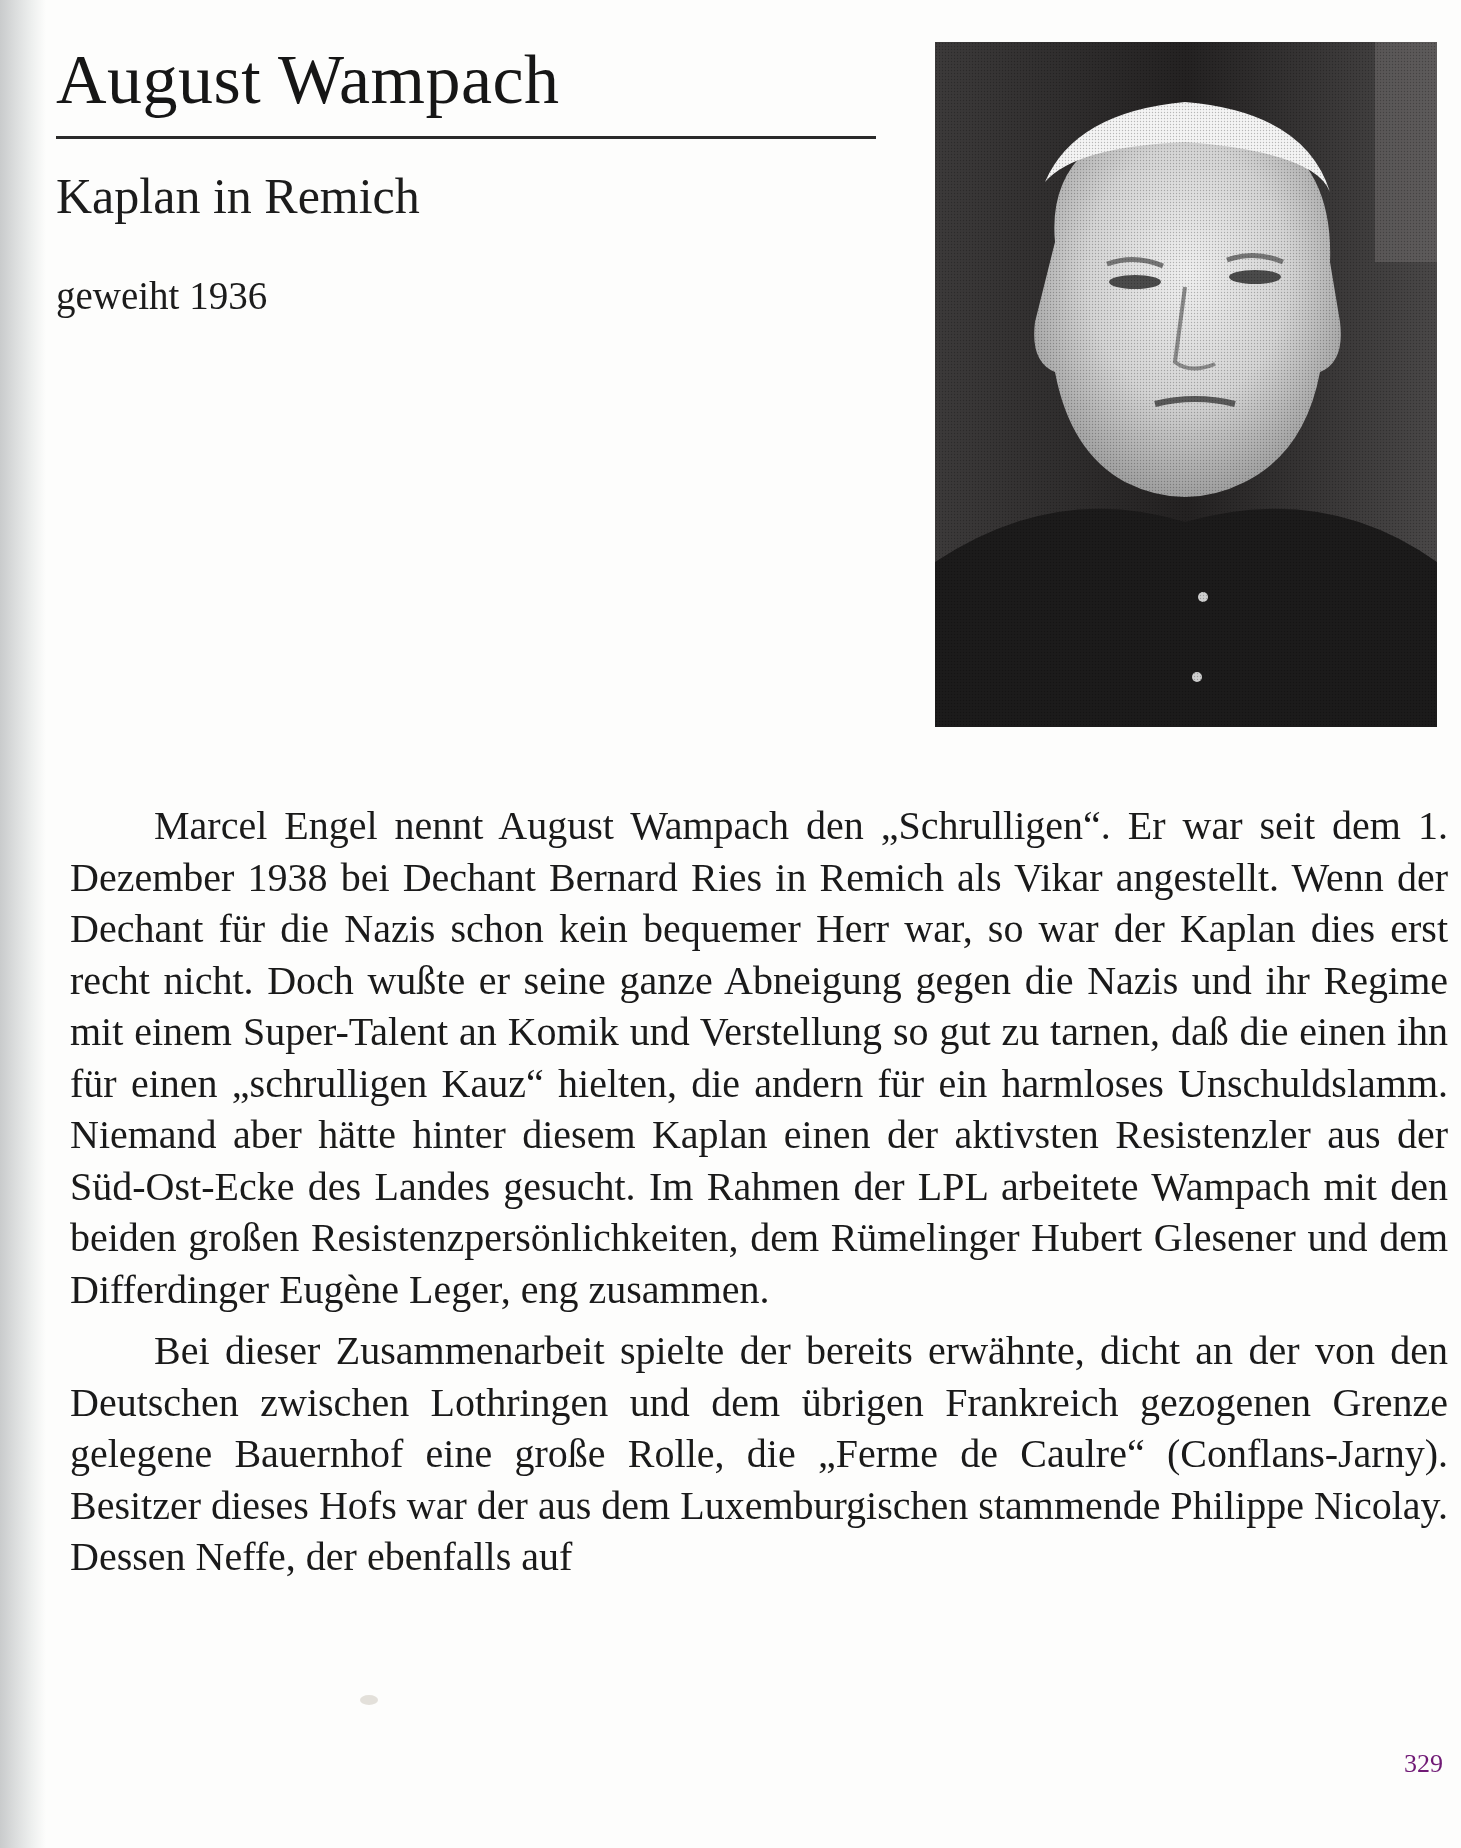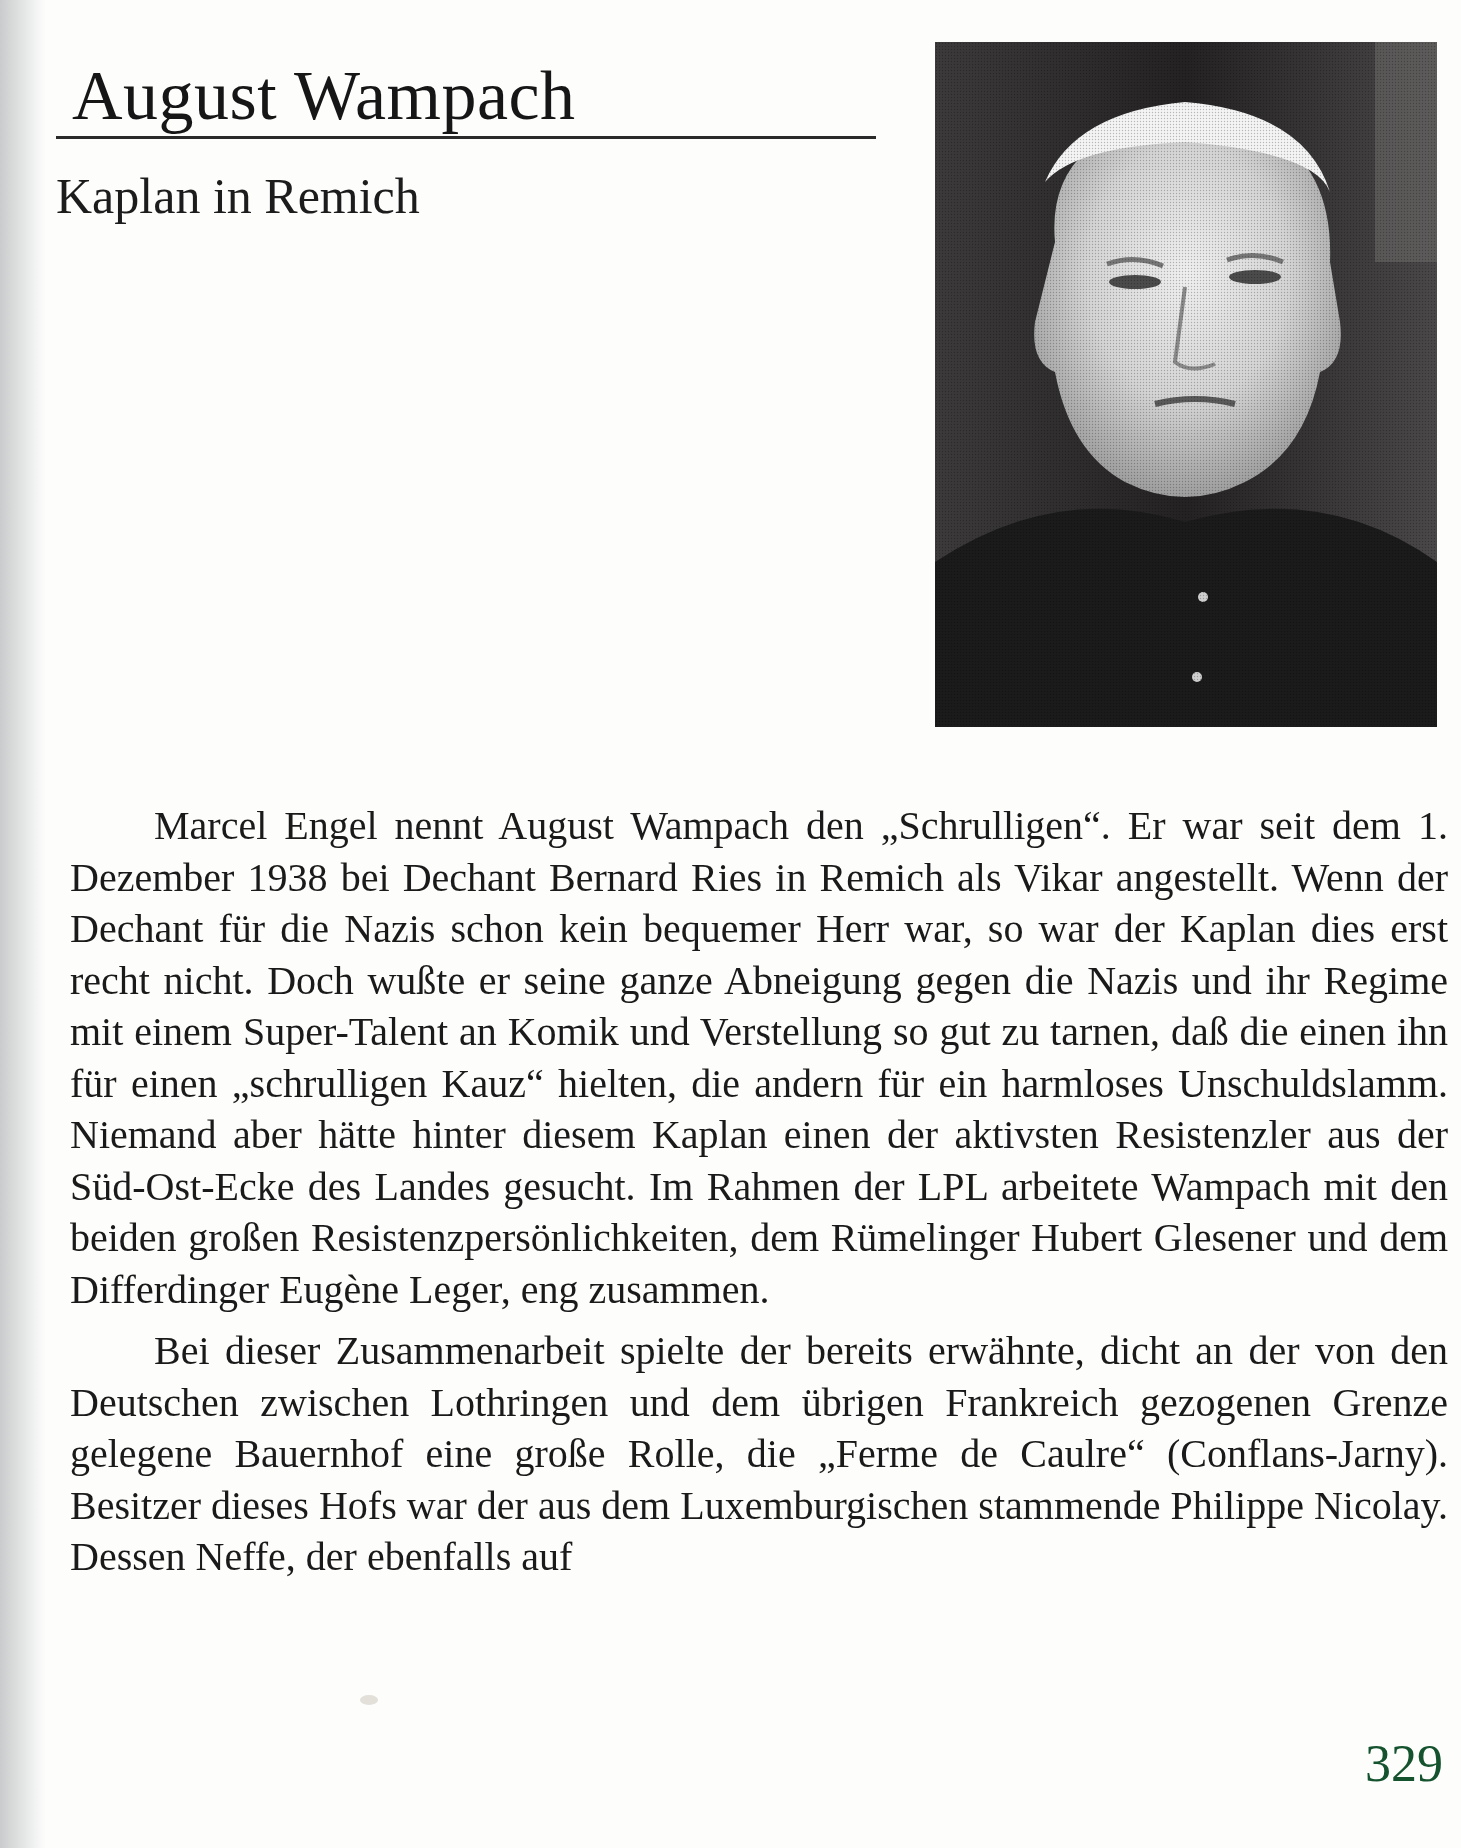--- a/index.html
+++ b/index.html
@@ -18,21 +18,21 @@
     .gutter-shadow {
       position: absolute;
       left: 0; top: 0;
       width: 46px; height: 1848px;
       background: linear-gradient(to right, #c9cbcc 0%, #dcdede 35%, #eef0ef 70%, rgba(253,253,252,0) 100%);
     }
     .page-title {
       position: absolute;
       left: 56px;
       top: 38px;
-      margin: 16px;
+      margin: 0;
       font-weight: normal;
       font-size: 70px;
       line-height: 84px;
       letter-spacing: 0.5px;
       color: #161616;
       white-space: nowrap;
     }
     .title-rule {
       position: absolute;
       left: 56px;
@@ -92,43 +92,44 @@
       line-height: 51.5px;
       text-align: justify;
       text-indent: 84px;
       color: #1a1a1a;
       hyphens: manual;
     }
     .page-number {
       position: absolute;
       right: 18px;
       top: 1740px;
-      font-size: 52px;
+      font-size: 26px;
       line-height: 48px;
-      color: #14532d;
+      color: #701a75;
       font-family: Liberation Serif, serif;
     }
     .speck {
       position: absolute;
       width: 18px; height: 10px;
       border-radius: 50%;
       background: #e3e0da;
       left: 360px; top: 1695px;
     }
   </style>
 </head>
 <body>
 
 <div class="gutter-shadow"></div>
 
 <h1 class="page-title">August Wampach</h1>
 <div class="title-rule"></div>
 <h2 class="page-subtitle">Kaplan in Remich</h2>
 
 <ul class="vitals">
+  <li>geweiht 1936</li>
 </ul>
 
 <div class="portrait" title="Portrait photograph of August Wampach in clerical dress">
   <svg viewBox="0 0 502 685" preserveAspectRatio="none">
     <defs>
       <pattern id="halftone" width="3" height="3" patternUnits="userSpaceOnUse">
         <rect width="3" height="3" fill="rgba(0,0,0,0)"></rect>
         <circle cx="1.5" cy="1.5" r="0.7" fill="rgba(0,0,0,0.25)"></circle>
       </pattern>
       <radialGradient id="faceGrad" cx="50%" cy="42%" r="60%">

